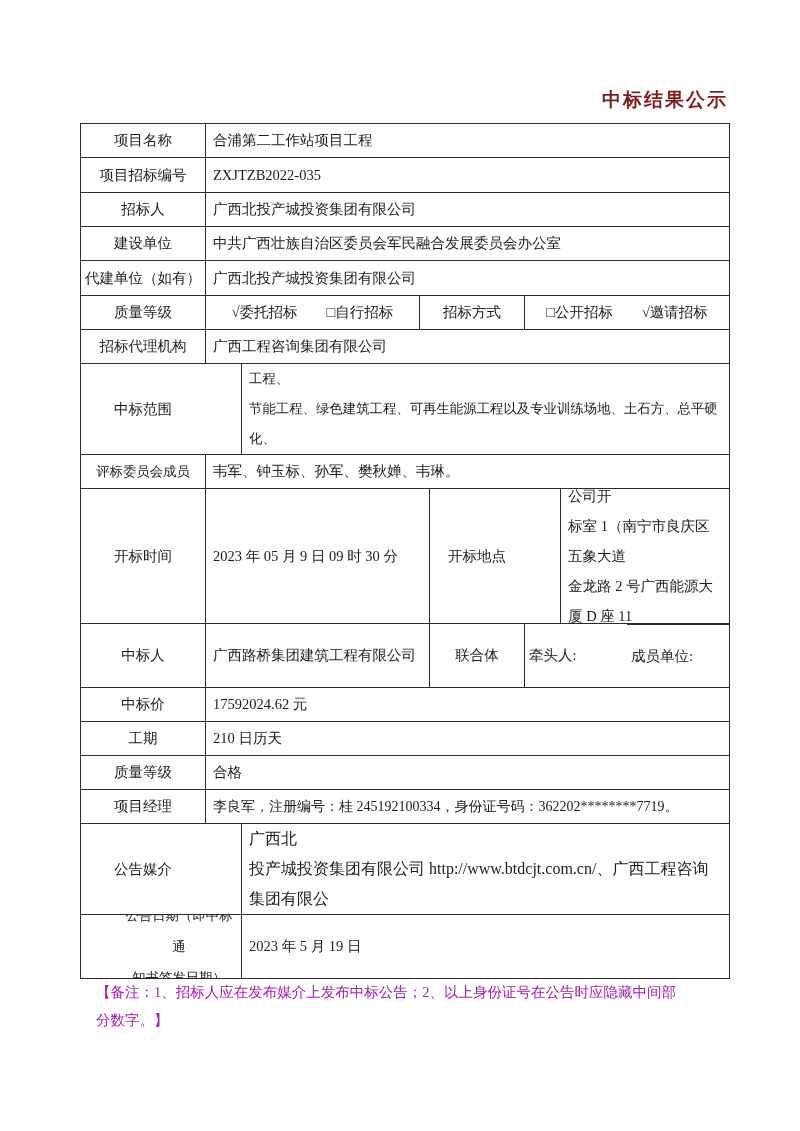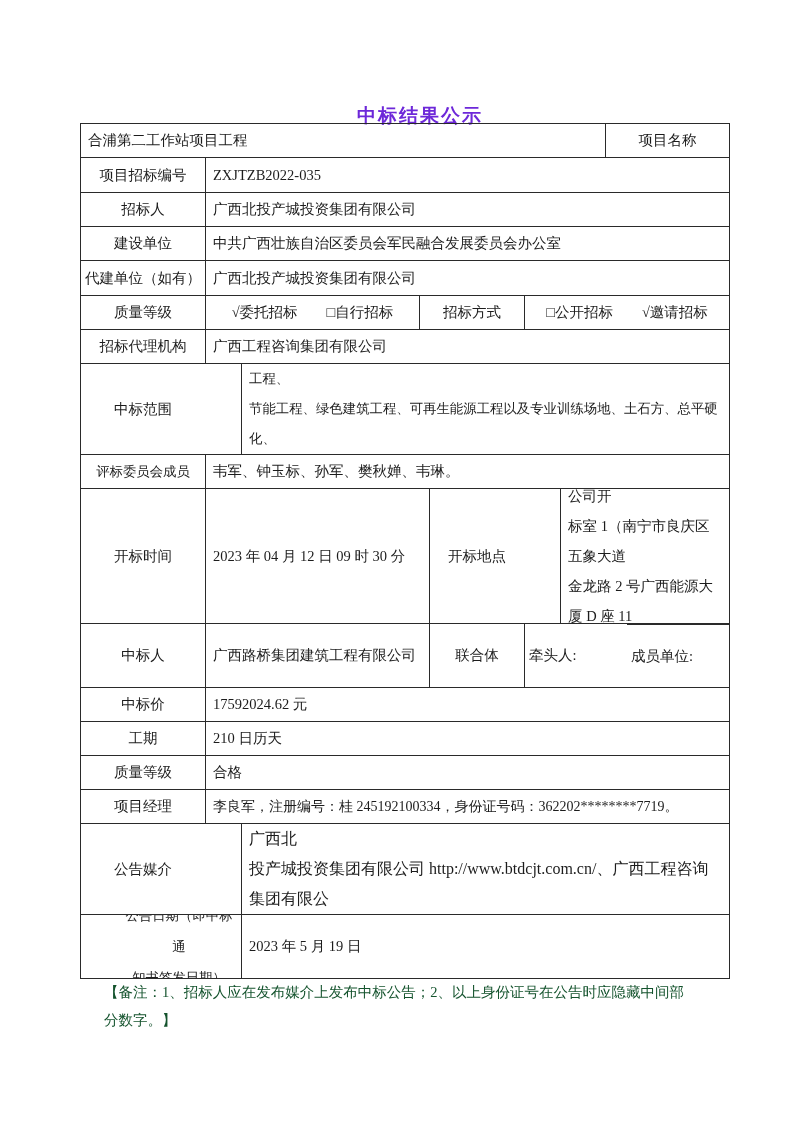--- a/index.html
+++ b/index.html
@@ -7,27 +7,27 @@
     position:relative;
     width:800px;height:1131px;
     background:#ffffff;
     font-family:"Liberation Serif","DejaVu Serif",serif;
     color:#1c1c1c;
     overflow:hidden;
   }
   .doc-title{
     position:absolute;
     top:87px;left:80px;width:648px;
-    margin:16px;
-    text-align:center;
+    margin:0;
+    text-align:right;
     font-family:"Liberation Sans","DejaVu Sans",sans-serif;
     font-weight:600;
     font-size:19px;
     letter-spacing:2px;
-    color:#6d28d9;
+    color:#7f1d1d;
   }
   .tbl{
     position:absolute;
     left:80px;top:123px;width:648px;
     border:1px solid #2a2a2a;
   }
   .row{display:flex;border-top:1px solid #2a2a2a;}
   .row:first-child{border-top:none;}
   .c{
     box-sizing:border-box;
@@ -57,39 +57,39 @@
   .nowrap{white-space:nowrap;}
   .stack{flex-direction:row;align-items:stretch;padding:0;}
   .sub{
     box-sizing:border-box;
     flex:1;display:flex;align-items:center;
     padding:0 4px;font-size:14.5px;
   }
   .sub + .sub{border-top:1px solid #2a2a2a;}
   .footer-note{
     position:absolute;
-    left:104px;top:978px;width:596px;
+    left:96px;top:978px;width:596px;
     font-size:14.5px;
     line-height:28px;
     white-space:pre-line;
-    color:#14532d;
+    color:#a21caf;
   }
 </style>
 </head>
 <body>
 
 <div class="page">
 
   <h1 class="doc-title">中标结果公示</h1>
 
   <div class="tbl">
 
     <div class="row h33">
+      <div class="c lbl w-lbl">项目名称</div>
       <div class="c val w-rest">合浦第二工作站项目工程</div>
-      <div class="c lbl w-lbl">项目名称</div>
     </div>
 
     <div class="row h34">
       <div class="c lbl w-lbl">项目招标编号</div>
       <div class="c val w-rest">ZXJTZB2022-035</div>
     </div>
 
     <div class="row h33">
       <div class="c lbl w-lbl">招标人</div>
       <div class="c val w-rest">广西北投产城投资集团有限公司</div>
@@ -124,21 +124,21 @@
 道路、广场铺装、绿化、室外综合管线、围墙及大门等，不包含专用码头建设。</div>
     </div>
 
     <div class="row h33">
       <div class="c lbl w-lbl small">评标委员会成员</div>
       <div class="c val w-rest">韦军、钟玉标、孙军、樊秋婵、韦琳。</div>
     </div>
 
     <div class="row h134">
       <div class="c lbl w-lbl">开标时间</div>
-      <div class="c val w-v2">2023 年 04 月 12 日 09 时 30 分</div>
+      <div class="c val w-v2">2023 年 05 月 9 日 09 时 30 分</div>
       <div class="c lbl w-l3">开标地点</div>
       <div class="c val w-rest pre">广西工程咨询集团有限公司开
 标室 1（南宁市良庆区五象大道
 金龙路 2 号广西能源大厦 D 座 11
 楼）。</div>
     </div>
 
     <div class="row h63">
       <div class="c lbl w-lbl">中标人</div>
       <div class="c val w-v2 nowrap">广西路桥集团建筑工程有限公司</div>

